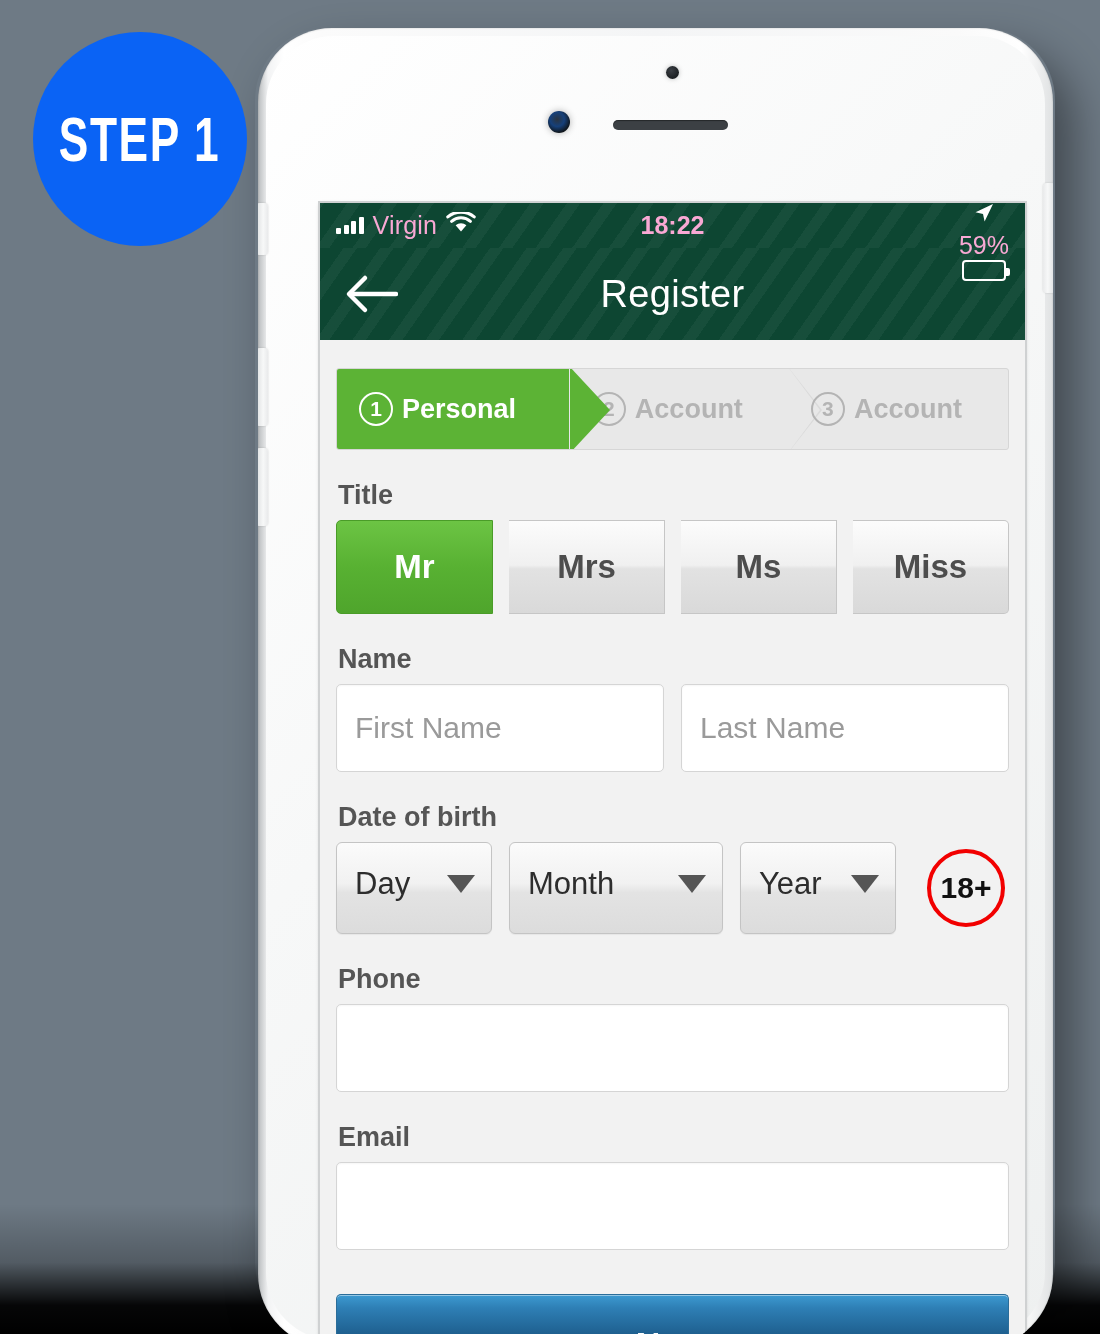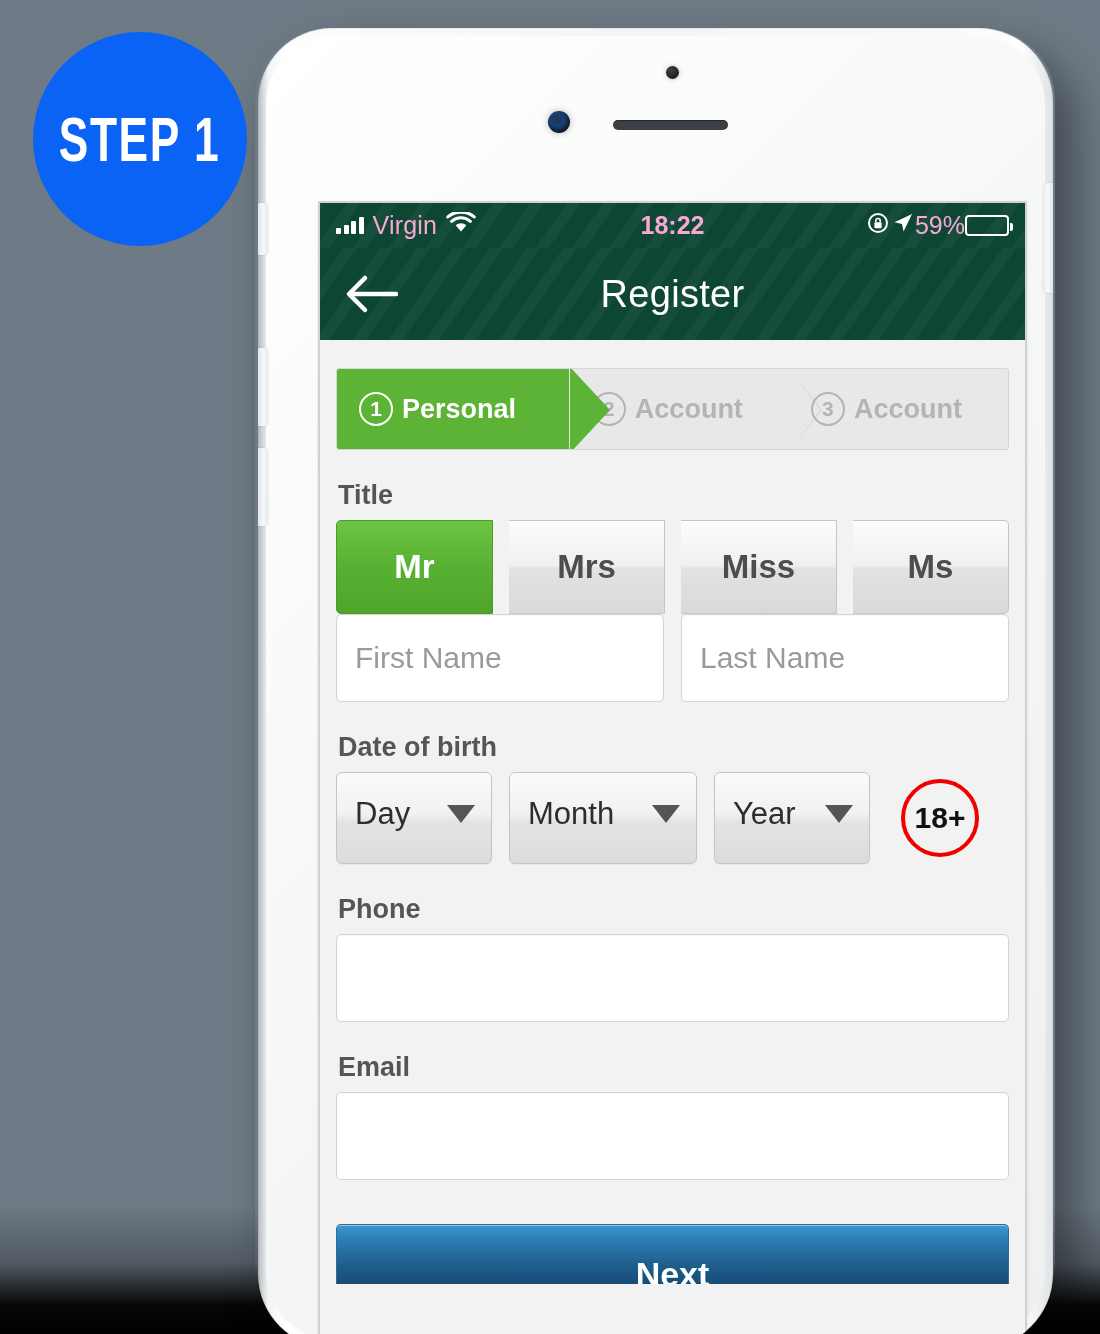--- a/index.html
+++ b/index.html
@@ -103,21 +103,21 @@
   #status-left { display: flex; align-items: center; gap: 9px; z-index:2; }
   .signal-bars { display: flex; align-items: flex-end; gap: 2.5px; height: 17px; }
   .signal-bars i { display:block; width: 5px; background:#fff; border-radius:1px; }
   .signal-bars i:nth-child(1){height:6px;} .signal-bars i:nth-child(2){height:9.5px;}
   .signal-bars i:nth-child(3){height:13px;} .signal-bars i:nth-child(4){height:17px;}
   #carrier-name { font-size: 25px; letter-spacing: 0.2px; }
   #status-center {
     position:absolute; left:0; right:0; text-align:center; font-size:25px;
     font-weight: 600; z-index:2;
   }
-  #status-right { margin-left:auto; display:flex; align-items:center; z-index:2; }
+  #status-right { margin-left:auto; display:flex; align-items:center; z-index:2;flex-direction:column; }
   #battery-pct { font-size: 25px; }
   .battery {
     width: 44px; height: 21px; border: 2.2px solid #fff; border-radius: 4px;
     position: relative; padding: 2px;
   }
   .battery::after {
     content:''; position:absolute; right:-6px; top:6px; width:3.5px; height:8px;
     background:#fff; border-radius:0 2px 2px 0;
   }
   .battery .lvl { height:100%; width:59%; background:#fff; border-radius:1.5px; }
@@ -210,21 +210,21 @@
     display:flex; align-items:center; justify-content:space-between;
     padding: 0 16px 8px 18px; font-size: 31px; color:#2d2d2d; cursor:pointer;
     box-shadow: 0 1px 1px rgba(0,0,0,0.05);
   }
   .caret {
     width: 0; height: 0; border-left: 14px solid transparent; border-right: 14px solid transparent;
     border-top: 18px solid #555; margin-left: 14px; flex:none;
   }
   #dob-row { display:flex; align-items:center; gap: 17px; }
   #dob-day   { width: 156px; }
-  #dob-month { width: 188px; gap: 7px; }
+  #dob-month { width: 214px; gap: 7px; }
   #dob-year  { width: 156px; justify-content: space-between; }
   #age-badge {
     width: 78px; height: 78px; border-radius: 50%; border: 4px solid #f20000;
     display:flex; align-items:center; justify-content:center;
     font-size: 30px; font-weight:700; color:#111; margin-left: 14px; flex:none;
   }
   #phone-row { display:flex; gap: 17px; align-items:center; }
   #phone-cc { width: 156px; }
   #phone-number { flex:1; }
 
@@ -327,24 +327,25 @@
           <span class="lbl">Account</span>
         </div>
       </div>
 
       <div id="form">
 
         <div class="field-label">Title</div>
         <div class="segmented">
           <div class="seg sel">Mr</div>
           <div class="seg">Mrs</div>
+          <div class="seg">Ms</div>
           <div class="seg">Miss</div>
-          <div class="seg">Ms</div>
-        </div>
-
+        </div>
+
+        <div class="field-label">Name</div>
         <div id="name-row">
           <div><input class="txt" type="text" placeholder="First Name" style=""></div>
           <div><input class="txt" type="text" placeholder="Last Name" style=""></div>
         </div>
 
         <div class="field-label">Date of birth</div>
         <div id="dob-row">
           <div class="dd" id="dob-day">
             <span>Day</span>
             <span class="caret"></span>

